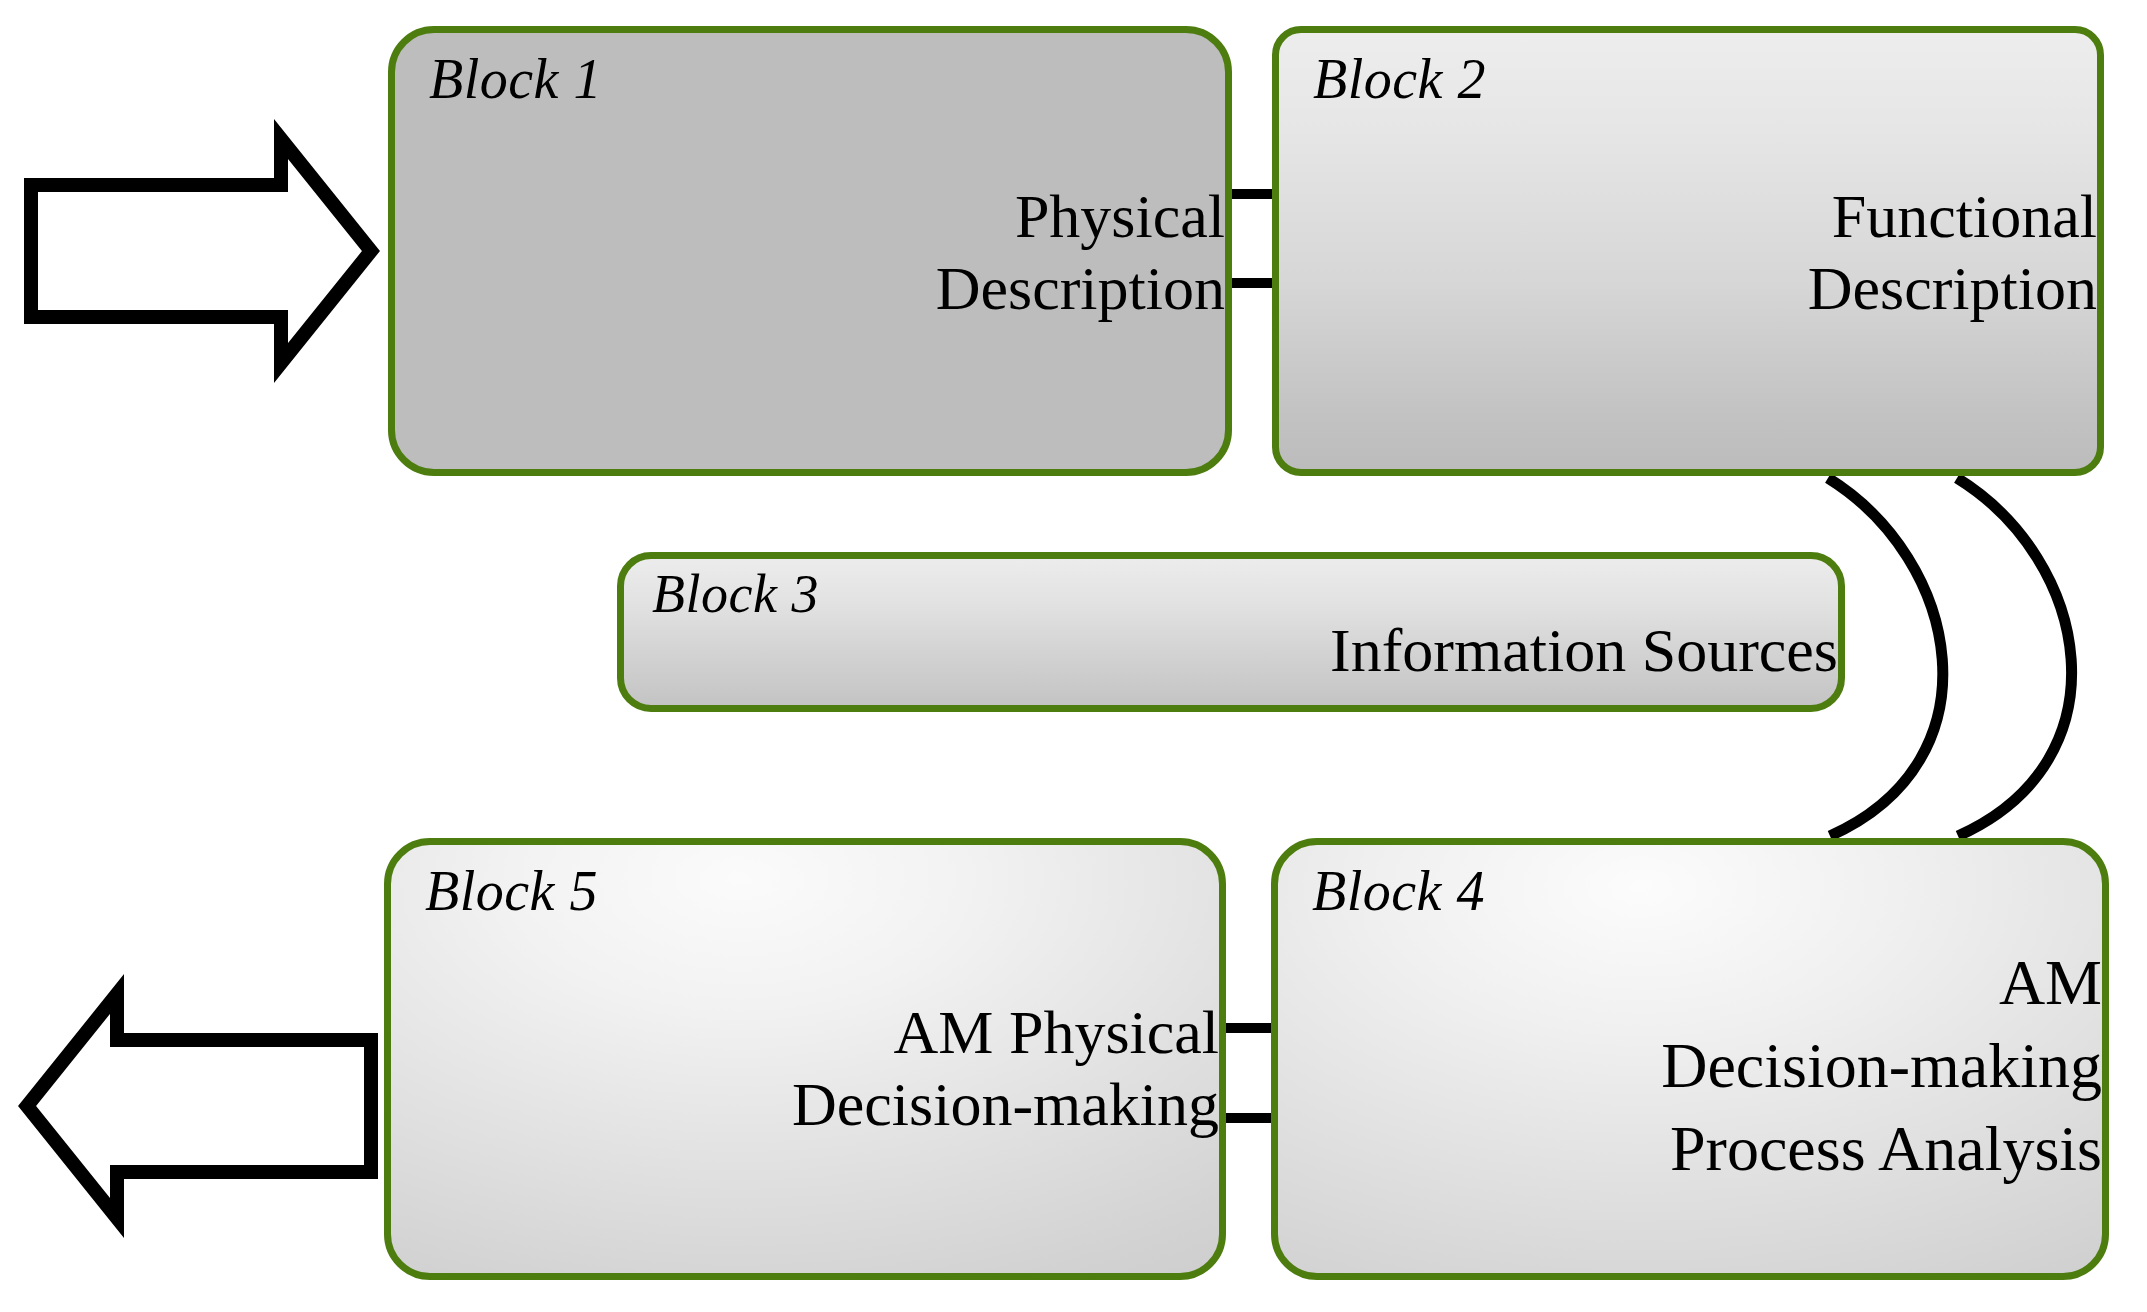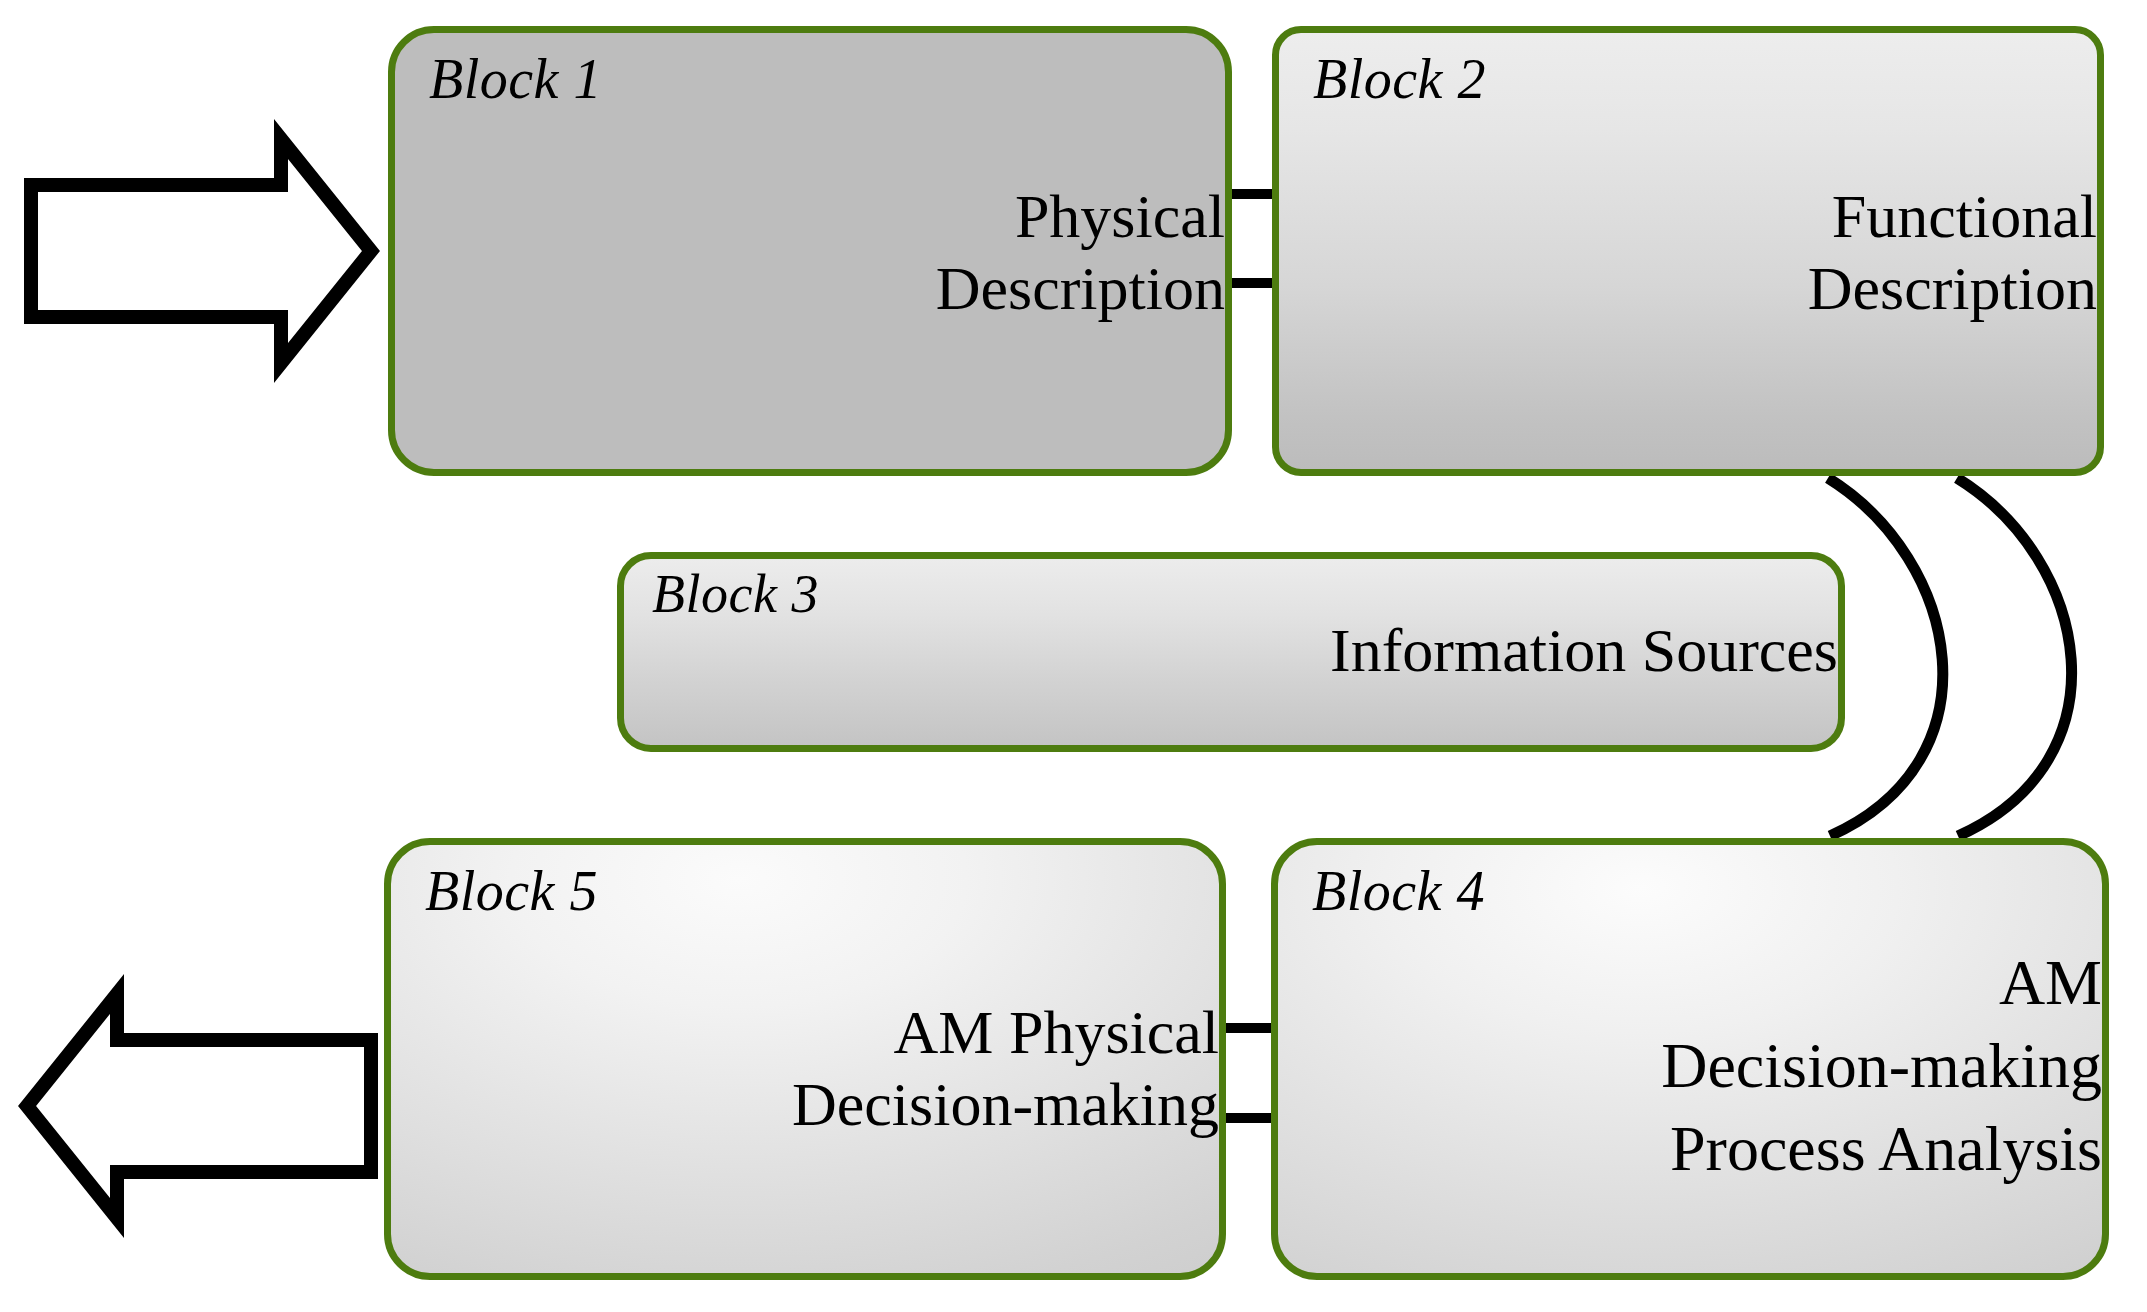--- a/index.html
+++ b/index.html
@@ -60,21 +60,21 @@
   
   #block2 {
     left: 1272px; top: 26px; width: 832px; height: 450px;
     background: linear-gradient(to bottom, #ededed 0%, #e6e6e6 22%, #d6d6d6 58%, #c2c2c2 88%, #bcbcbc 100%);
     border-radius: 29px;
   }
   #block2 .block-body { top: 148px; }
 
   
   #block3 {
-    left: 617px; top: 552px; width: 1228px; height: 200px;
+    left: 617px; top: 552px; width: 1228px; height: 160px;
     background: linear-gradient(to bottom, #ececec 0%, #e2e2e2 30%, #d2d2d2 66%, #c4c4c4 100%);
     border-radius: 34px;
   }
   #block3 .shadow-layer { border-radius: 34px; transform: translate(14px, 10px); }
   #block3 .block-label { top: 8px; left: 28px; font-size: 54px; }
   #block3 .block-body { top: 56px; font-size: 62px; }
 
   
   #block5 {
     left: 384px; top: 838px; width: 842px; height: 442px;

